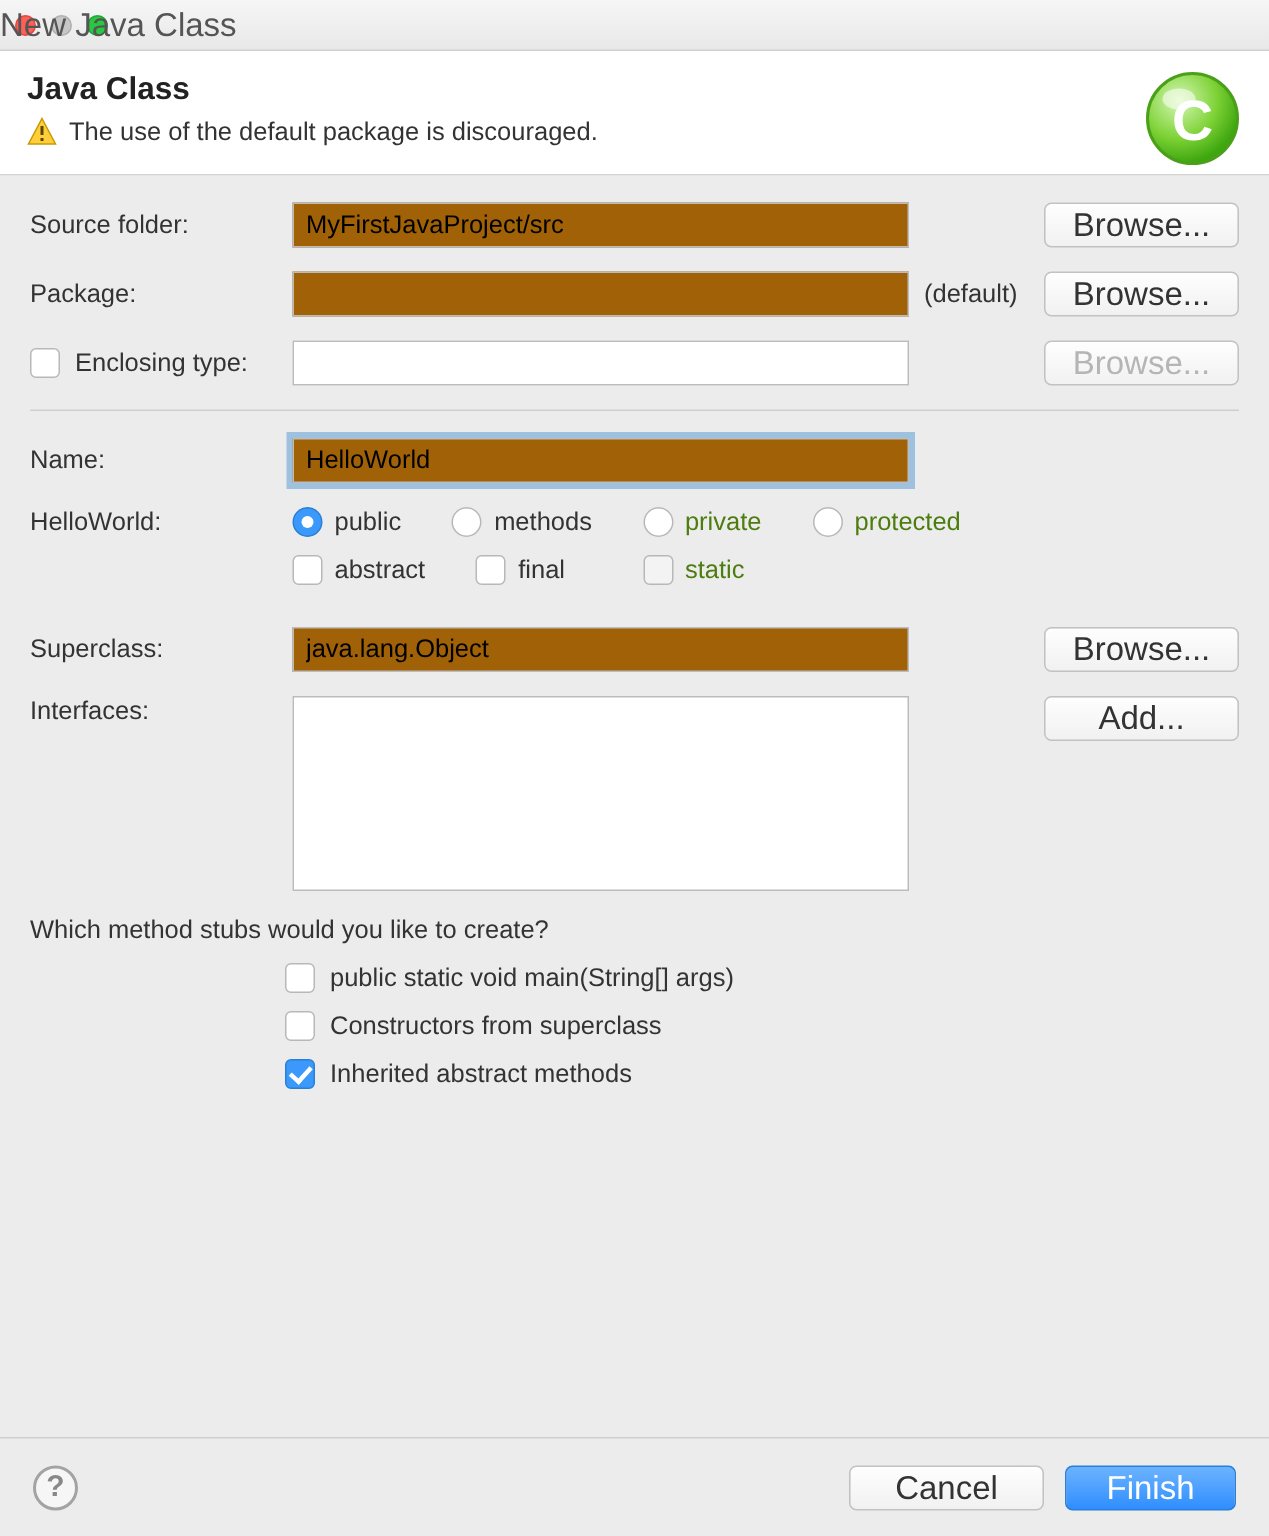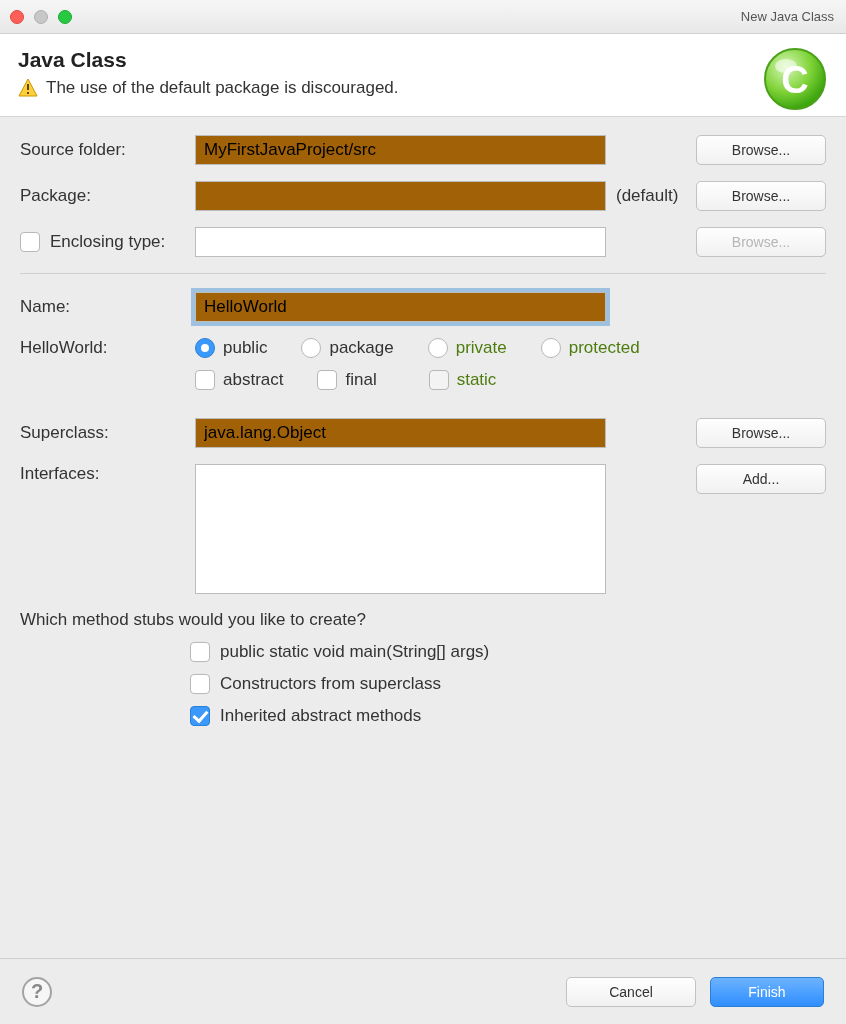--- a/index.html
+++ b/index.html
@@ -23,22 +23,22 @@
     position: relative;
   }
   .traffic { display: flex; gap: 10px; }
   .dot { width: 14px; height: 14px; border-radius: 50%; }
   .dot.red { background: #ff5f57; border: 1px solid #e1493f; }
   .dot.yellow { background: #c7c7c7; border: 1px solid #b0b0b0; }
   .dot.green { background: #28c840; border: 1px solid #1caa33; }
   .win-title {
     position: absolute;
     left: 0; right: 12px;
-    text-align: right;
-    font-size: 13px;
+    text-align: left;
+    font-size: 22px;
     color: #555;
     pointer-events: none;
   }
   .header {
     background: #fff;
     padding: 14px 18px 18px 18px;
     border-bottom: 1px solid #d4d4d4;
     position: relative;
   }
   .header h1 {
@@ -83,21 +83,21 @@
     border: 1px solid #bcbcbc;
     box-shadow: 0 0 0 4px rgba(94,158,214,0.55);
   }
   .txt:disabled { background: #fff; color: #aaa; }
   .btn {
     width: 130px;
     height: 30px;
     background: linear-gradient(#fefefe, #f1f1f1);
     border: 1px solid #c2c2c2;
     border-radius: 5px;
-    font-size: 14px;
+    font-size: 22px;
     color: #333;
     cursor: pointer;
   }
   .btn:disabled { color: #b5b5b5; }
   .suffix { width: 70px; flex-shrink: 0; }
   .divider {
     border: none;
     border-top: 1px solid #cfcfcf;
     margin: 4px 0 18px 0;
   }
@@ -271,21 +271,21 @@
   <div class="row align-top">
     <div class="lbl">HelloWorld:</div>
     <div class="modifiers-block">
       <div class="mod-line">
         <label class="opt">
           <input type="radio" class="radio" name="vis" checked="" style="">
           <span>public</span>
         </label>
         <label class="opt">
           <input type="radio" class="radio" name="vis" style="">
-          <span>package</span>
+          <span>methods</span>
         </label>
         <label class="opt disabled">
           <input type="radio" class="radio" name="vis" disabled="" style="">
           <span>private</span>
         </label>
         <label class="opt disabled">
           <input type="radio" class="radio" name="vis" disabled="" style="">
           <span>protected</span>
         </label>
       </div>

